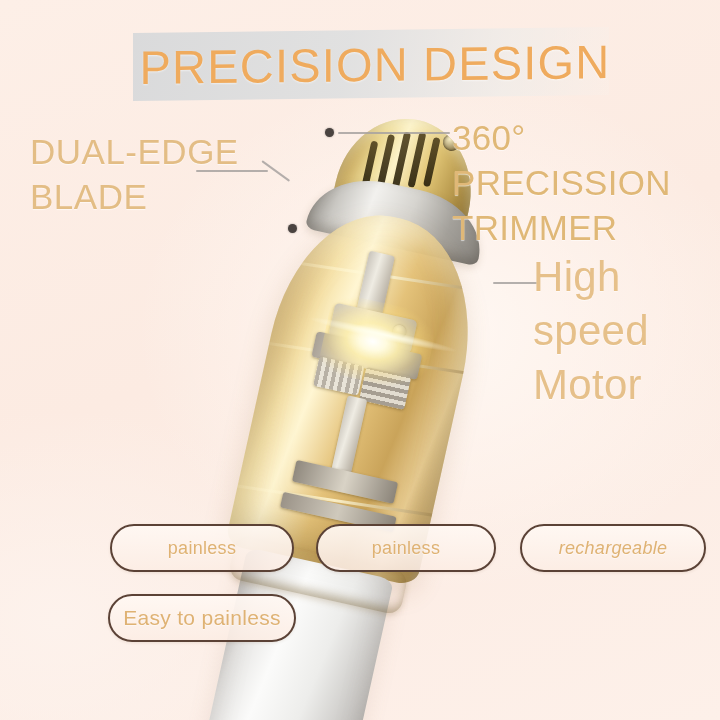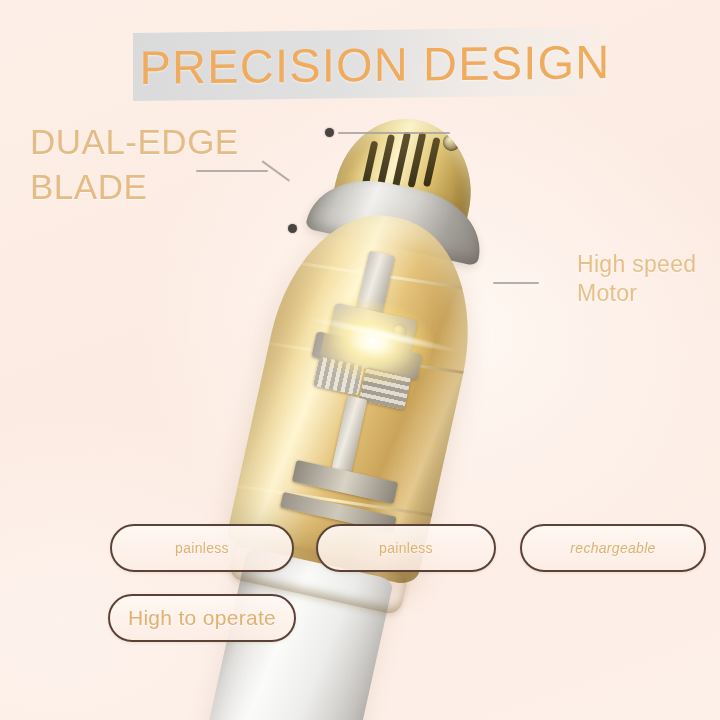--- a/index.html
+++ b/index.html
@@ -29,23 +29,23 @@
     font-size:47px;letter-spacing:1.2px;font-weight:400;
     color:#efab5e;
     text-shadow:0 1px 2px rgba(255,255,255,.55);
     transform:skewY(-.7deg);
     white-space:nowrap;
   }
 
   
   .callout{position:absolute;color:#e3bd85;font-weight:400;line-height:1.28;
            text-shadow:0 1px 1px rgba(255,255,255,.6);white-space:pre-line;}
-  #label-blade{left:30px;top:120px;font-size:35px;letter-spacing:.5px;}
+  #label-blade{left:30px;top:130px;font-size:35px;letter-spacing:.5px;}
   #label-trimmer{left:452px;top:116px;font-size:35px;letter-spacing:.3px;color:#e0b877;}
-  #label-motor{left:533px;top:250px;font-size:23px;letter-spacing:.3px;color:#e6c08a;margin-left:44px;}
+  #label-motor{left:533px;top:250px;font-size:42px;letter-spacing:.3px;color:#e6c08a;}
 
   
   .leader{position:absolute;background:#a7a2a0;height:2px;border-radius:1px;opacity:.85;}
   #leader-blade{left:196px;top:170px;width:72px;}
   #leader-blade-diag{left:262px;top:160px;width:34px;height:2px;
       transform:rotate(36deg);transform-origin:left center;}
   #leader-trimmer{left:338px;top:132px;width:112px;}
   #leader-motor{left:493px;top:282px;width:46px;}
   .dot{position:absolute;width:9px;height:9px;border-radius:50%;
        background:#4a4340;box-shadow:0 0 2px rgba(0,0,0,.4);}
@@ -156,21 +156,21 @@
     background:linear-gradient(100deg,#9b7c36,#e7cf8c 35%,#f8edbe 50%,#c9a858 80%,#8d7030);
     opacity:.95;
   }
 
   
   .pill{
     position:absolute;height:44px;border-radius:24px;
     border:2.5px solid #5b4236;
     background:linear-gradient(180deg,rgba(255,248,243,.93),rgba(252,237,228,.88));
     display:flex;align-items:center;justify-content:center;
-    color:#dfb273;font-size:14px;letter-spacing:.3px;
+    color:#dfb273;font-size:18px;letter-spacing:.3px;
     text-shadow:0 1px 1px rgba(255,255,255,.55);
     box-shadow:0 1px 3px rgba(120,90,60,.12);
     white-space:nowrap;
   }
   #pill-0{left:110px;top:524px;width:180px;}
   #pill-1{left:316px;top:524px;width:176px;}
   #pill-2{left:520px;top:524px;width:182px;font-style:italic;}
   #pill-3{left:108px;top:594px;width:184px;}
   #pill-4{left:312px;top:594px;width:184px;}
   #pill-5{left:524px;top:594px;width:178px;}
@@ -223,21 +223,23 @@
 
   <div class="leader" id="leader-blade"></div>
   <div class="leader" id="leader-blade-diag"></div>
   <div class="dot" id="dot-blade"></div>
   <div class="leader" id="leader-trimmer"></div>
   <div class="dot" id="dot-trimmer"></div>
   <div class="leader" id="leader-motor"></div>
 
   <div class="callout" id="label-blade">DUAL-EDGE
 BLADE</div>
+  <div class="callout" id="label-trimmer">360° PRECISSION
+TRIMMER</div>
   <div class="callout" id="label-motor">High speed
 Motor</div>
 
   <div class="pill" id="pill-0">painless</div>
   <div class="pill" id="pill-1">painless</div>
   <div class="pill" id="pill-2">rechargeable</div>
-  <div class="pill" id="pill-3">High to operate</div>
+  <div class="pill" id="pill-3">Easy to painless</div>
 
 </div>
 
 </body></html>

